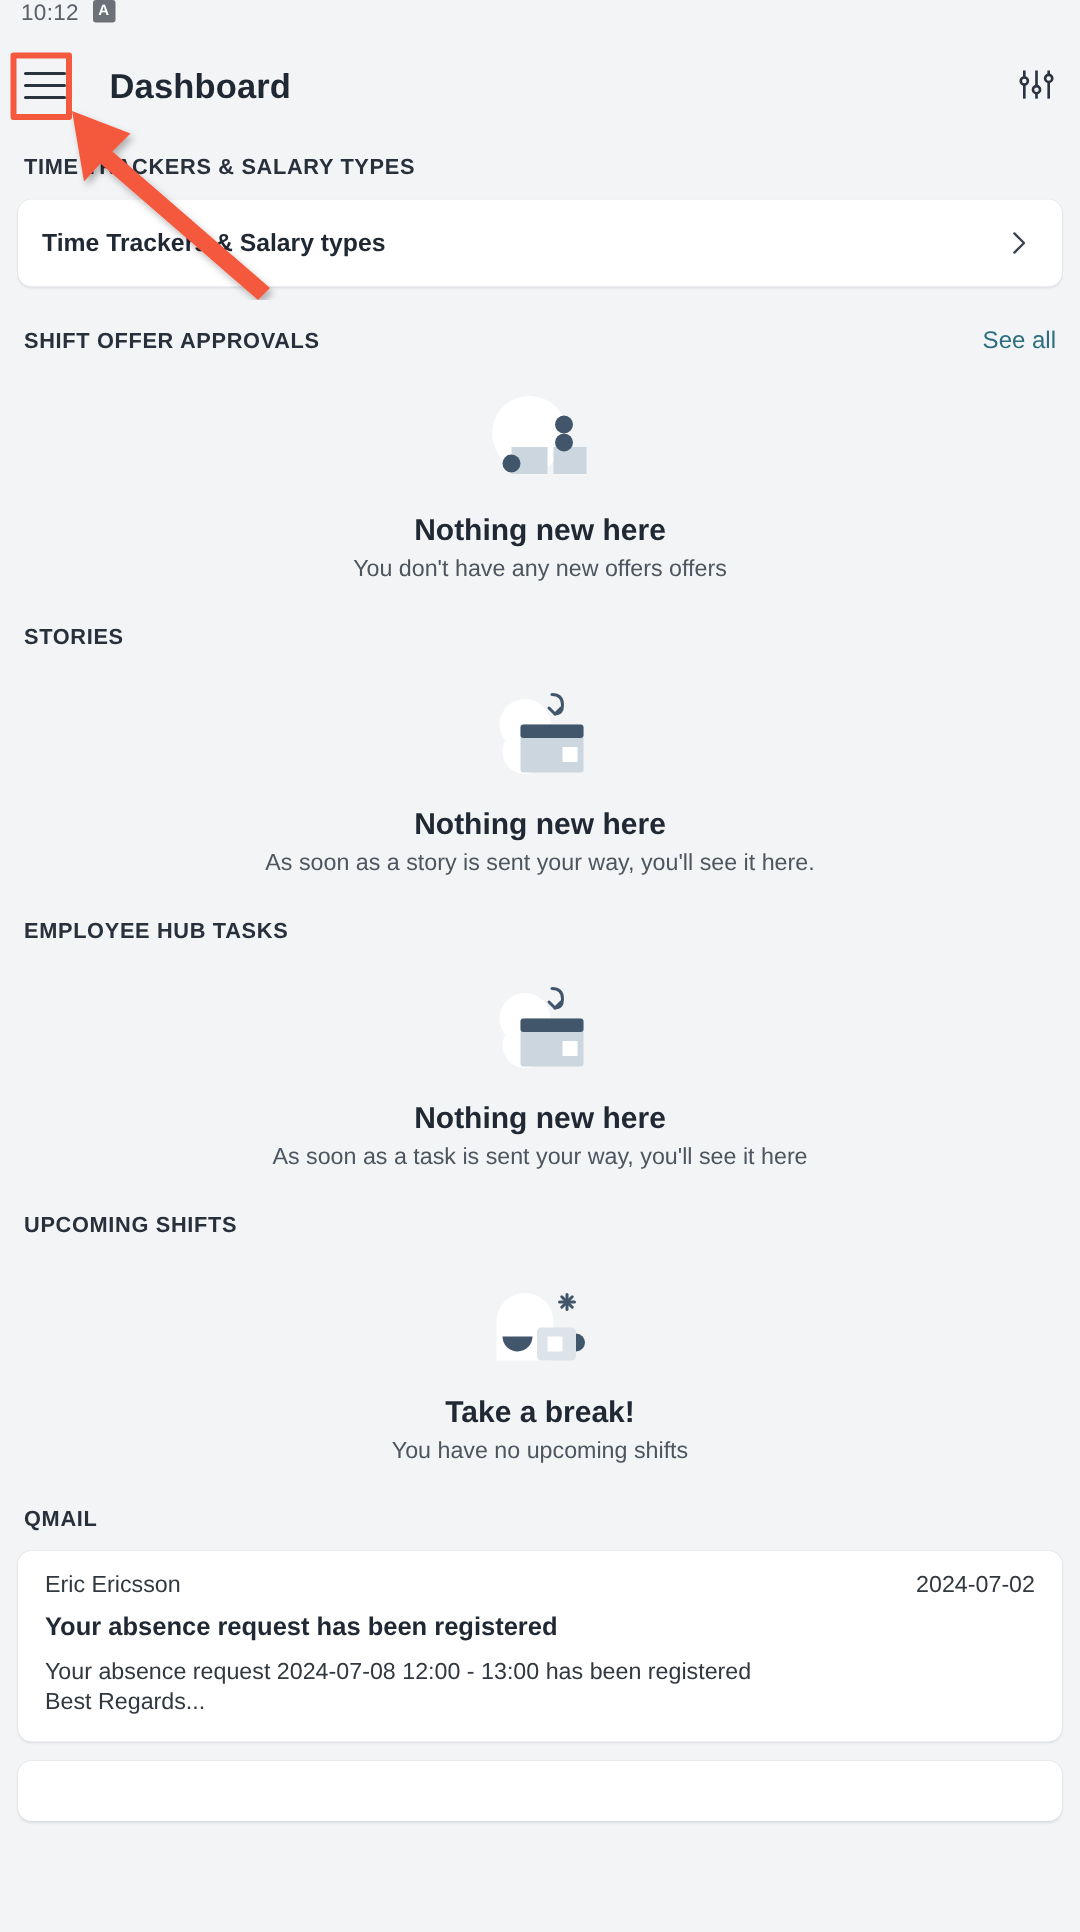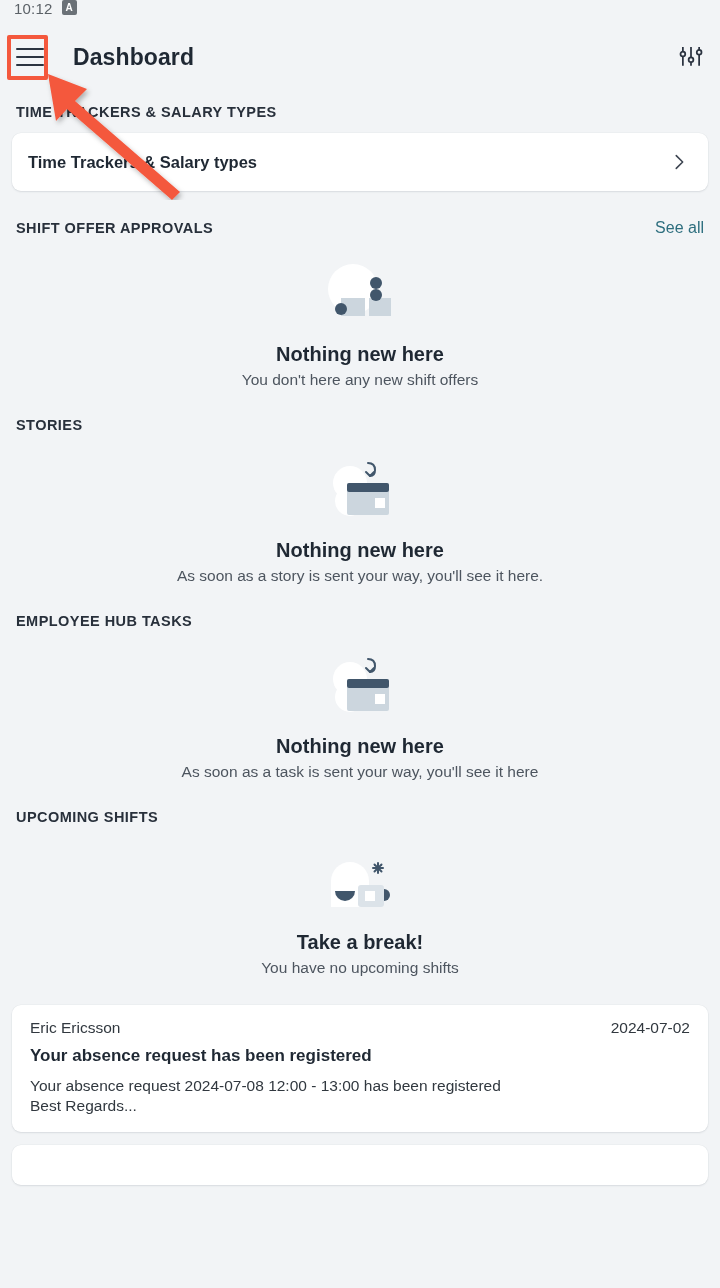--- a/index.html
+++ b/index.html
@@ -220,21 +220,21 @@
       <svg viewBox="0 0 80 68" width="80" height="68">
         <circle cx="33" cy="30" r="25" fill="#ffffff"></circle>
         <rect x="21" y="39" width="24" height="18" fill="#ccd6de"></rect>
         <rect x="49" y="39" width="22" height="18" fill="#ccd6de"></rect>
         <circle cx="56" cy="24" r="6" fill="#41566b"></circle>
         <circle cx="56" cy="36" r="6" fill="#41566b"></circle>
         <circle cx="21" cy="50" r="6" fill="#41566b"></circle>
       </svg>
     </div>
     <div class="empty-title">Nothing new here</div>
-    <div class="empty-sub">You don't here any new shift offers</div>
+    <div class="empty-sub">You don't have any new offers offers</div>
   </div>
 </div>
 
 <div class="sec">
   <div class="section-head">
     <div class="section-title">STORIES</div>
   </div>
   <div class="empty">
     <div class="empty-art">
       <svg viewBox="0 0 80 68" width="80" height="68">
@@ -292,20 +292,23 @@
           <line x1="61.5" y1="17.5" x2="54.5" y2="24.5"></line>
         </g>
       </svg>
     </div>
     <div class="empty-title">Take a break!</div>
     <div class="empty-sub">You have no upcoming shifts</div>
   </div>
 </div>
 
 <div class="sec">
+  <div class="section-head">
+    <div class="section-title">QMAIL</div>
+  </div>
   <div class="card mail-card">
     <div class="mail-top">
       <div class="mail-sender">Eric Ericsson</div>
       <div class="mail-date">2024-07-02</div>
     </div>
     <div class="mail-subject">Your absence request has been registered</div>
     <div class="mail-body">
       <div>Your absence request 2024-07-08 12:00 - 13:00 has been registered</div>
       <div>Best Regards...</div>
     </div>

